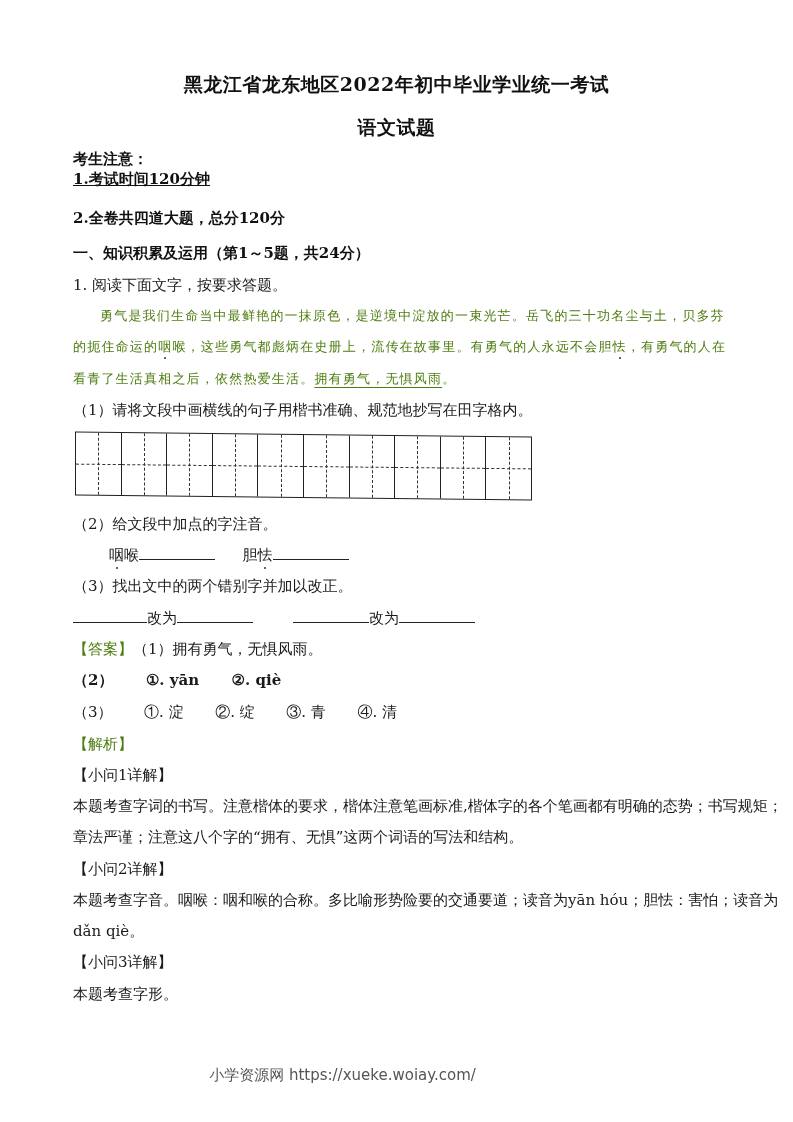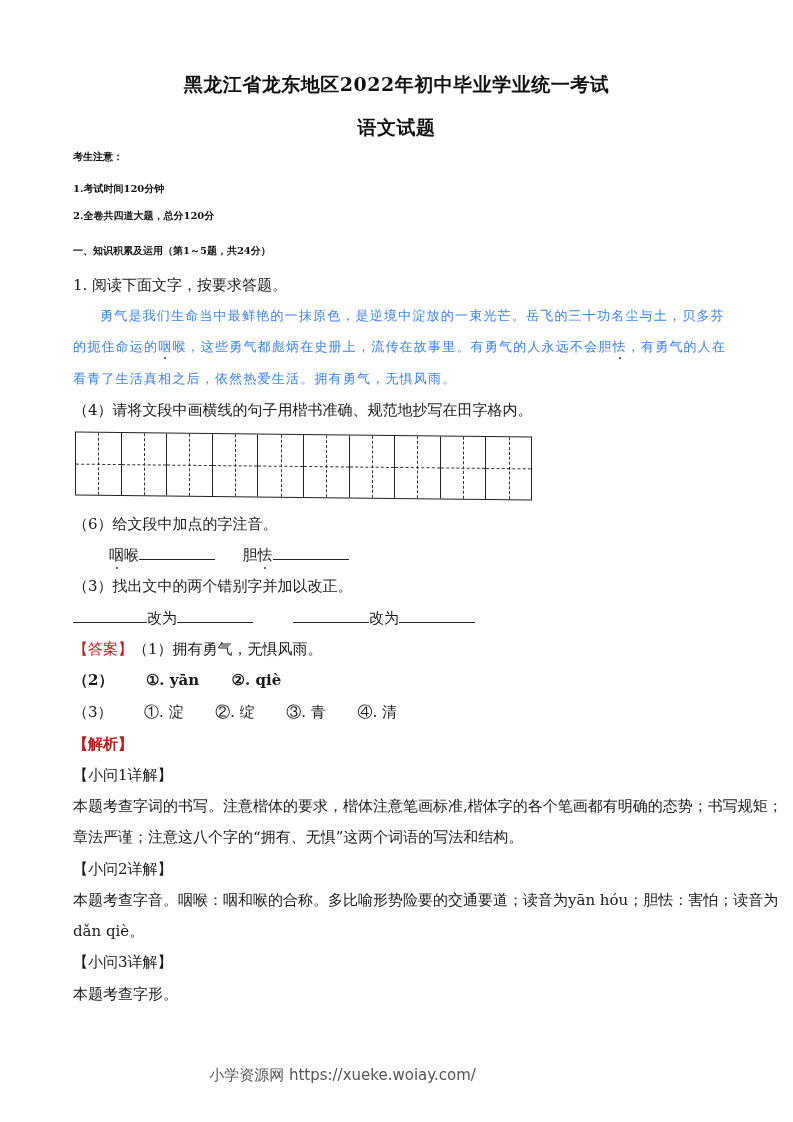--- a/index.html
+++ b/index.html
@@ -1,72 +1,72 @@
 <!DOCTYPE html>
 <html><head>
 <meta charset="utf-8">
 <style>
   html, body { margin: 0; padding: 0; background: #ffffff; }
   body { width: 793px; height: 1122px; position: relative; overflow: hidden;
          font-family: "DejaVu Serif", "Liberation Serif", serif; color: #111; }
   .abs { position: absolute; white-space: nowrap; }
   .title { left: 0; width: 793px; text-align: center; font-weight: bold; font-size: 19px; letter-spacing: 0.5px; }
-  .bold { font-weight: bold; font-size: 10px; }
+  .bold { font-weight: bold; font-size: 15px; }
   .body { font-size: 15px; color: #1a1a1a; }
-  .passage { font-size: 13px; color: #3b82f6; letter-spacing: 1.2px; }
-  .underline-sent { text-underline-offset: 4px; margin-top: 30px; }
+  .passage { font-size: 13px; color: #4d7c0f; letter-spacing: 1.2px; }
+  .underline-sent { text-decoration: underline; text-underline-offset: 4px; margin-top: 30px; }
   .dot { position: relative; }
   .dot::after { content: ""; position: absolute; left: 50%; bottom: -5px; width: 2px; height: 2px; background: #333; border-radius: 1px; transform: translateX(-50%); }
   .blank { display: inline-block; border-bottom: 1px solid #222; height: 14px; vertical-align: baseline; }
-  .blue { color: #b91c1c; }
+  .blue { color: #4d7c0f; }
   .grid { position: absolute; left: 75px; top: 434px; width: 457px; height: 64px; display: flex;
           border: 1.5px solid #222; box-sizing: border-box; transform: skewY(0.6deg); }
   .cell { flex: 1; border-right: 1.5px solid #222; position: relative; }
   .cell:last-child { border-right: none; }
   .cell::before { content: ""; position: absolute; left: 50%; top: 0; bottom: 0; border-left: 1.5px dashed #333; }
   .cell::after { content: ""; position: absolute; top: 50%; left: 0; right: 0; border-top: 1.5px dashed #333; }
   .footer { left: 0; width: 685px; text-align: center; font-family: "DejaVu Sans", "Liberation Sans", sans-serif; font-size: 15px; color: #555; }
 </style>
 </head>
 <body>
 
 <div>
 
   <div class="abs title" style="top:72px;">黑龙江省龙东地区2022年初中毕业学业统一考试</div>
   <div class="abs title" style="top:115px;">语文试题</div>
 
   <div class="abs bold" style="left:73px; top:150px;">考生注意：</div>
-  <div class="abs bold" style="left:73px; top:182px;">1.考试时间120分钟</div>
+  <div class="abs bold" style="left:73px; top:170px;text-decoration:underline;">1.考试时间120分钟</div>
   <div class="abs bold" style="left:73px; top:209px;">2.全卷共四道大题，总分120分</div>
   <div class="abs bold" style="left:73px; top:244px;">一、知识积累及运用（第1～5题，共24分）</div>
 
   <div class="abs body" style="left:73px; top:276px;">1. 阅读下面文字，按要求答题。</div>
 
   <div>
     <div class="abs passage" style="left:100px; top:307px;">勇气是我们生命当中最鲜艳的一抹原色，是逆境中淀放的一束光芒。岳飞的三十功名尘与土，贝多芬</div>
     <div class="abs passage" style="left:73px; top:338px;"><span>的扼住命运的</span><span class="dot">咽</span><span>喉，这些勇气都彪炳在史册上，流传在故事里。有勇气的人永远不会胆</span><span class="dot">怯</span><span>，有勇气的人在</span></div>
     <div class="abs passage" style="left:73px; top:370px;"><span>看青了生活真相之后，依然热爱生活。</span><span class="underline-sent">拥有勇气，无惧风雨</span><span>。</span></div>
   </div>
 
-  <div class="abs body" style="left:73px; top:401px;">（4）请将文段中画横线的句子用楷书准确、规范地抄写在田字格内。</div>
+  <div class="abs body" style="left:73px; top:401px;">（1）请将文段中画横线的句子用楷书准确、规范地抄写在田字格内。</div>
 
   <div class="grid">
     <div class="cell"></div>
     <div class="cell"></div>
     <div class="cell"></div>
     <div class="cell"></div>
     <div class="cell"></div>
     <div class="cell"></div>
     <div class="cell"></div>
     <div class="cell"></div>
     <div class="cell"></div>
     <div class="cell"></div>
   </div>
 
-  <div class="abs body" style="left:73px; top:515px;">（6）给文段中加点的字注音。</div>
+  <div class="abs body" style="left:73px; top:515px;">（2）给文段中加点的字注音。</div>
   <div class="abs body" style="left:73px; top:545px;padding-left:36px;">
     <span class="dot">咽</span><span>喉</span><span class="blank" style="width:76px;"></span>
     <span style="display:inline-block; width:18px;"></span>
     <span>胆</span><span class="dot">怯</span><span class="blank" style="width:76px;"></span>
   </div>
 
   <div class="abs body" style="left:73px; top:577px;">（3）找出文中的两个错别字并加以改正。</div>
   <div class="abs body" style="left:73px; top:608px;font-family:Liberation Mono, monospace;">
     <span class="blank" style="width:74px;"></span><span>改为</span><span class="blank" style="width:76px;"></span>
     <span style="display:inline-block; width:22px;"></span>
@@ -88,21 +88,21 @@
     <span style="display:inline-block; width:22px;"></span>
     <span>①. 淀</span>
     <span style="display:inline-block; width:22px;"></span>
     <span>②. 绽</span>
     <span style="display:inline-block; width:22px;"></span>
     <span>③. 青</span>
     <span style="display:inline-block; width:22px;"></span>
     <span>④. 清</span>
   </div>
 
-  <div class="abs body blue" style="left:73px; top:735px;font-weight:bold;">【解析】</div>
+  <div class="abs body blue" style="left:73px; top:735px;">【解析】</div>
 
   <div class="abs body" style="left:73px; top:766px;">【小问1详解】</div>
   <div class="abs body" style="left:73px; top:797px;">本题考查字词的书写。注意楷体的要求，楷体注意笔画标准,楷体字的各个笔画都有明确的态势；书写规矩；</div>
   <div class="abs body" style="left:73px; top:828px;">章法严谨；注意这八个字的“拥有、无惧”这两个词语的写法和结构。</div>
 
   <div class="abs body" style="left:73px; top:860px;">【小问2详解】</div>
   <div class="abs body" style="left:73px; top:891px;">本题考查字音。咽喉：咽和喉的合称。多比喻形势险要的交通要道；读音为yān hóu；胆怯：害怕；读音为</div>
   <div class="abs body" style="left:73px; top:922px;text-align:center;">dǎn qiè。</div>
 
   <div class="abs body" style="left:73px; top:953px;">【小问3详解】</div>

